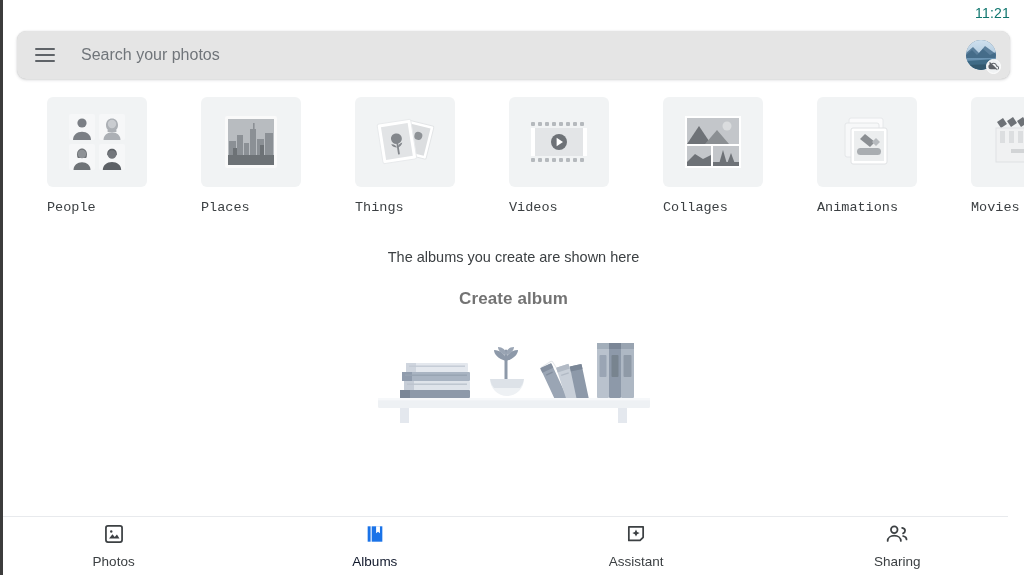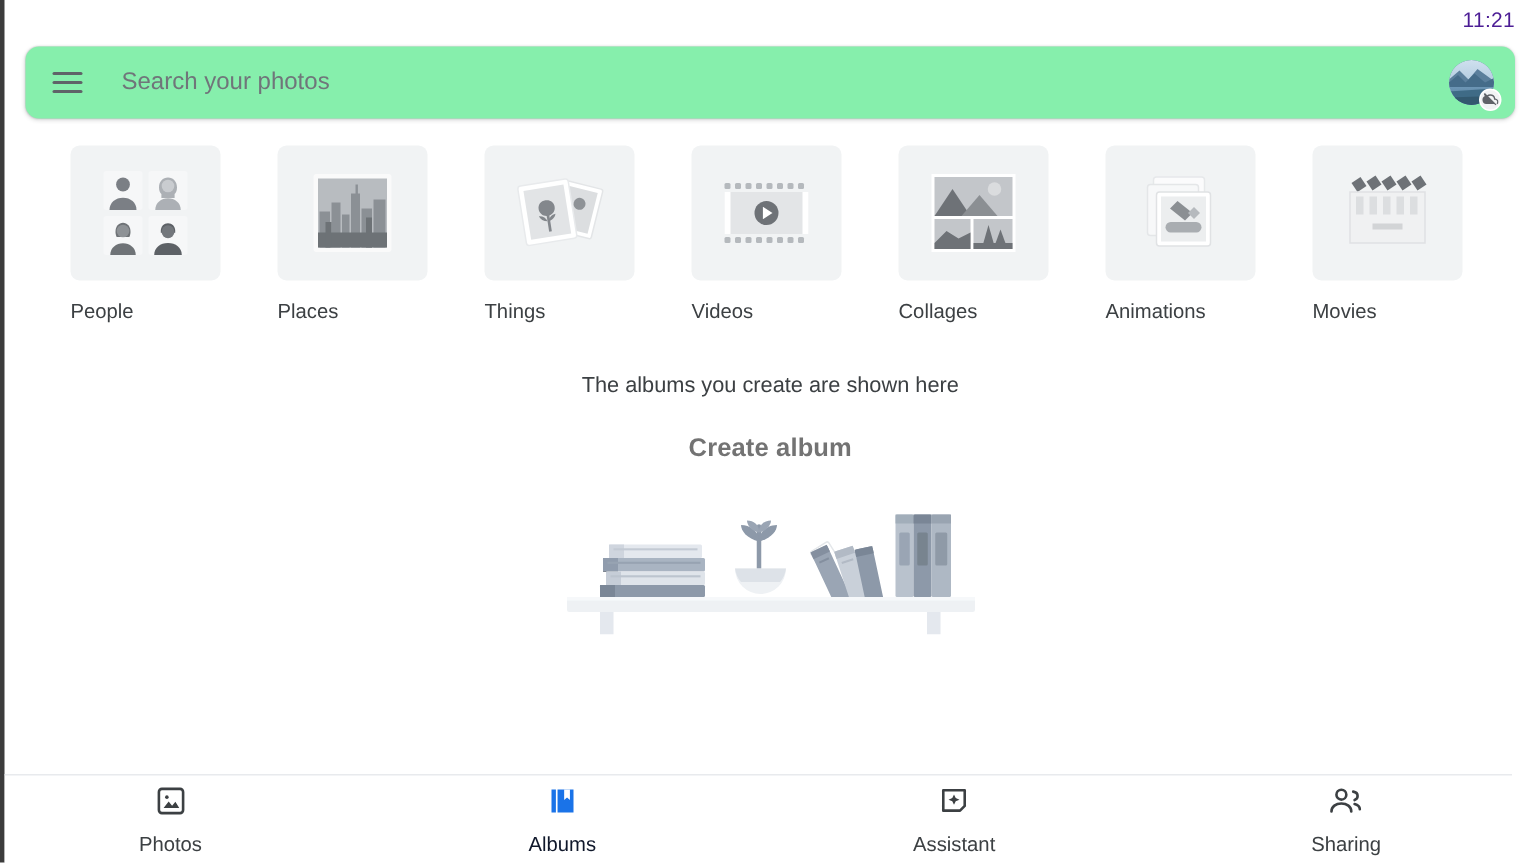--- a/index.html
+++ b/index.html
@@ -22,31 +22,31 @@
   .statusbar {
     height: 26px;
     display: flex;
     align-items: center;
     justify-content: flex-end;
     padding-right: 14px;
     box-sizing: border-box;
   }
   .status-time {
     font-size: 14px;
-    color: #4c1d95;
+    color: #0f766e;
     letter-spacing: .2px;
   }
 
   
   .searchwrap {
     padding: 5px 14px 0 14px;
   }
   .searchbar {
     height: 48px;
-    background: #86efac;
+    background: #e5e5e5;
     border-radius: 9px;
     box-shadow: 0 1px 3px rgba(60,64,67,.22), 0 0 1px rgba(60,64,67,.18);
     display: flex;
     align-items: center;
     padding: 0 10px 0 18px;
     box-sizing: border-box;
     position: relative;
   }
   .hamburger {
     width: 20px;
@@ -99,21 +99,22 @@
     display: flex;
     align-items: center;
     justify-content: center;
     box-sizing: border-box;
   }
 
   
   .tiles {
     display: flex;
     padding: 18px 0 0 44px;
-    gap: 0;
+    gap: 16px;
+    font-family: Liberation Mono, monospace;
   }
   .tile {
     width: 138px;
     flex: 0 0 138px;
     cursor: pointer;
   }
   .tile-img {
     width: 100px;
     height: 90px;
     background: #f1f3f4;

